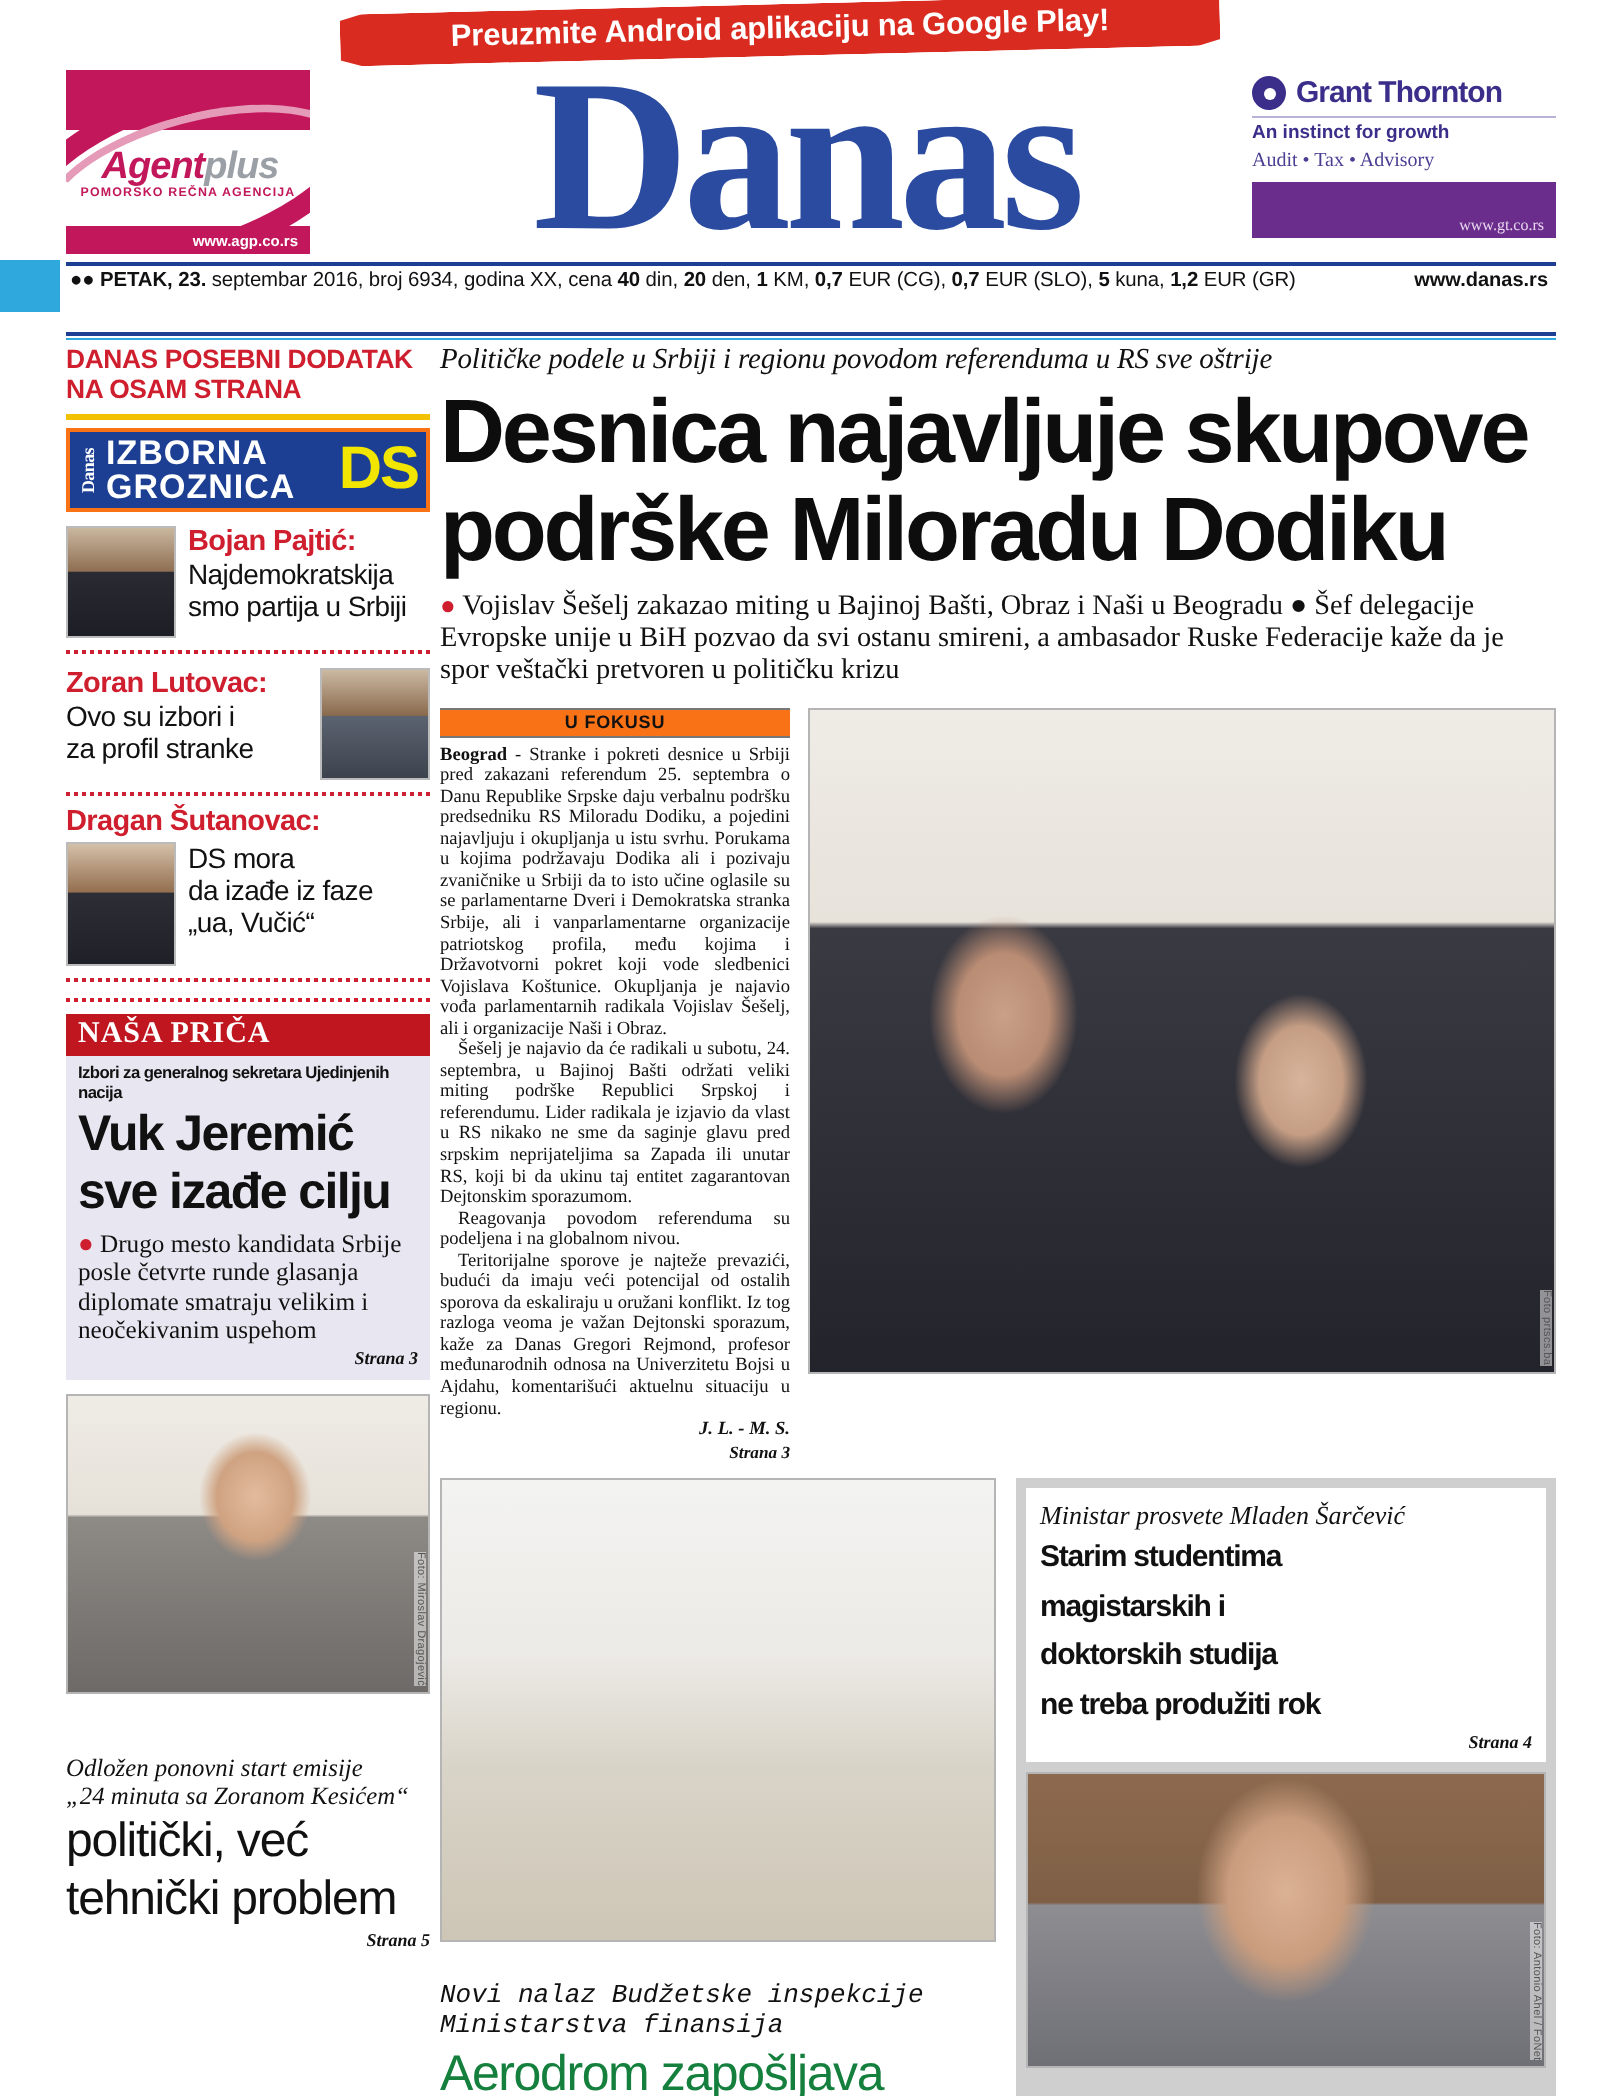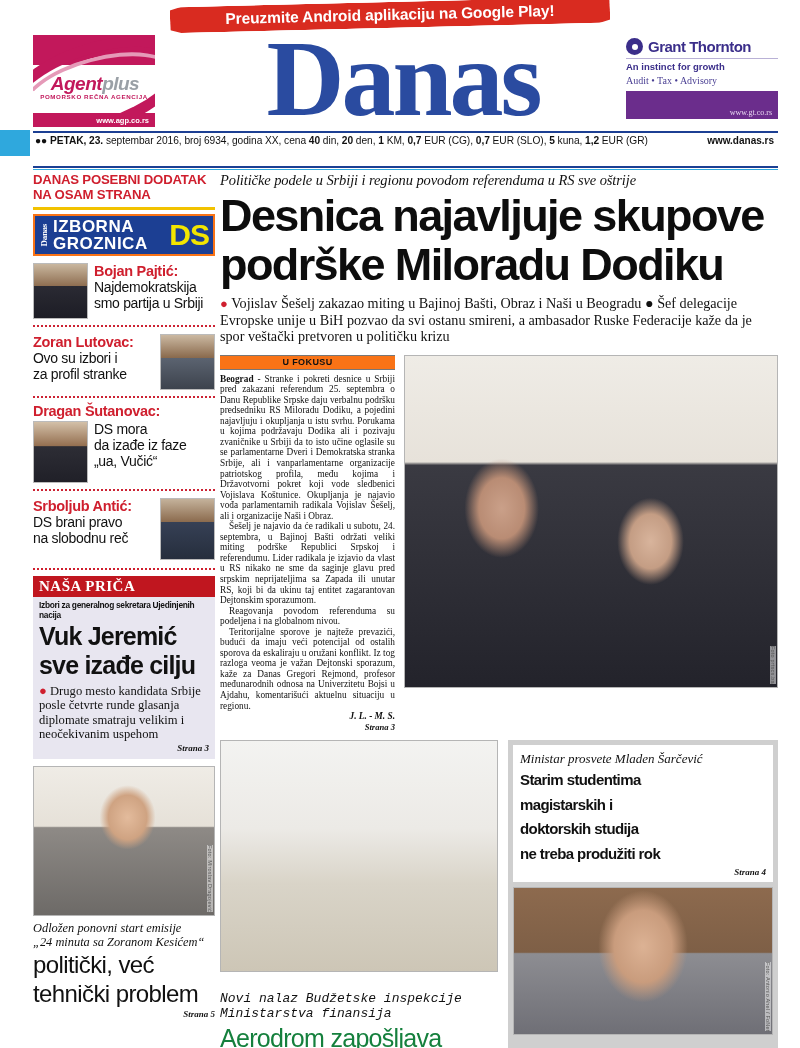--- a/index.html
+++ b/index.html
@@ -162,21 +162,21 @@
   }
   .photo .credit {
     position:absolute; right:1px; bottom:3px;
     writing-mode: vertical-rl;
     font-size:5.5px; color:#555; letter-spacing:0.2px;
     background: rgba(255,255,255,0.5);
   }
 
   .left-cap {
     font-family:"Liberation Serif", serif; font-style:italic; font-size:12.4px;
-    line-height:14px; color:#111; padding-top:5px;
+    line-height:14px; color:#111; padding-top:5px;margin-top:25px;
   }
   .left-title {
     font-size:24px; font-weight:normal; line-height:26px; color:#111;
     padding-top:3px; letter-spacing:-0.6px;
   }
 
   
   .main-kicker {
     font-family:"Liberation Serif", serif; font-style:italic; font-size:14.5px;
     color:#111; letter-spacing:-0.1px;
@@ -367,28 +367,20 @@
         <div class="side-thumb tall ph-p3"></div>
         <div class="side-txt">
           <div class="side-desc">DS mora</div>
           <div class="side-desc">da izađe iz faze</div>
           <div class="side-desc">„ua, Vučić“</div>
         </div>
       </div>
     </div>
     <div class="dotted"></div>
 
-    <div class="side-item rev">
-      <div class="side-thumb tall ph-p4"></div>
-      <div class="side-txt">
-        <div class="side-name">Srboljub Antić:</div>
-        <div class="side-desc">DS brani pravo</div>
-        <div class="side-desc">na slobodnu reč</div>
-      </div>
-    </div>
     <div class="dotted full"></div>
 
     <div class="nasa-box">
       <div class="nasa-head">NAŠA PRIČA</div>
       <div class="nasa-kicker">Izbori za generalnog sekretara Ujedinjenih nacija</div>
       <div class="nasa-title">Vuk Jeremić</div>
       <div class="nasa-title">sve izađe cilju</div>
       <div class="nasa-body">
         <span class="bullet-red">●</span>
         <span>Drugo mesto kandidata Srbije posle četvrte runde glasanja diplomate smatraju velikim i neočekivanim uspehom</span>

